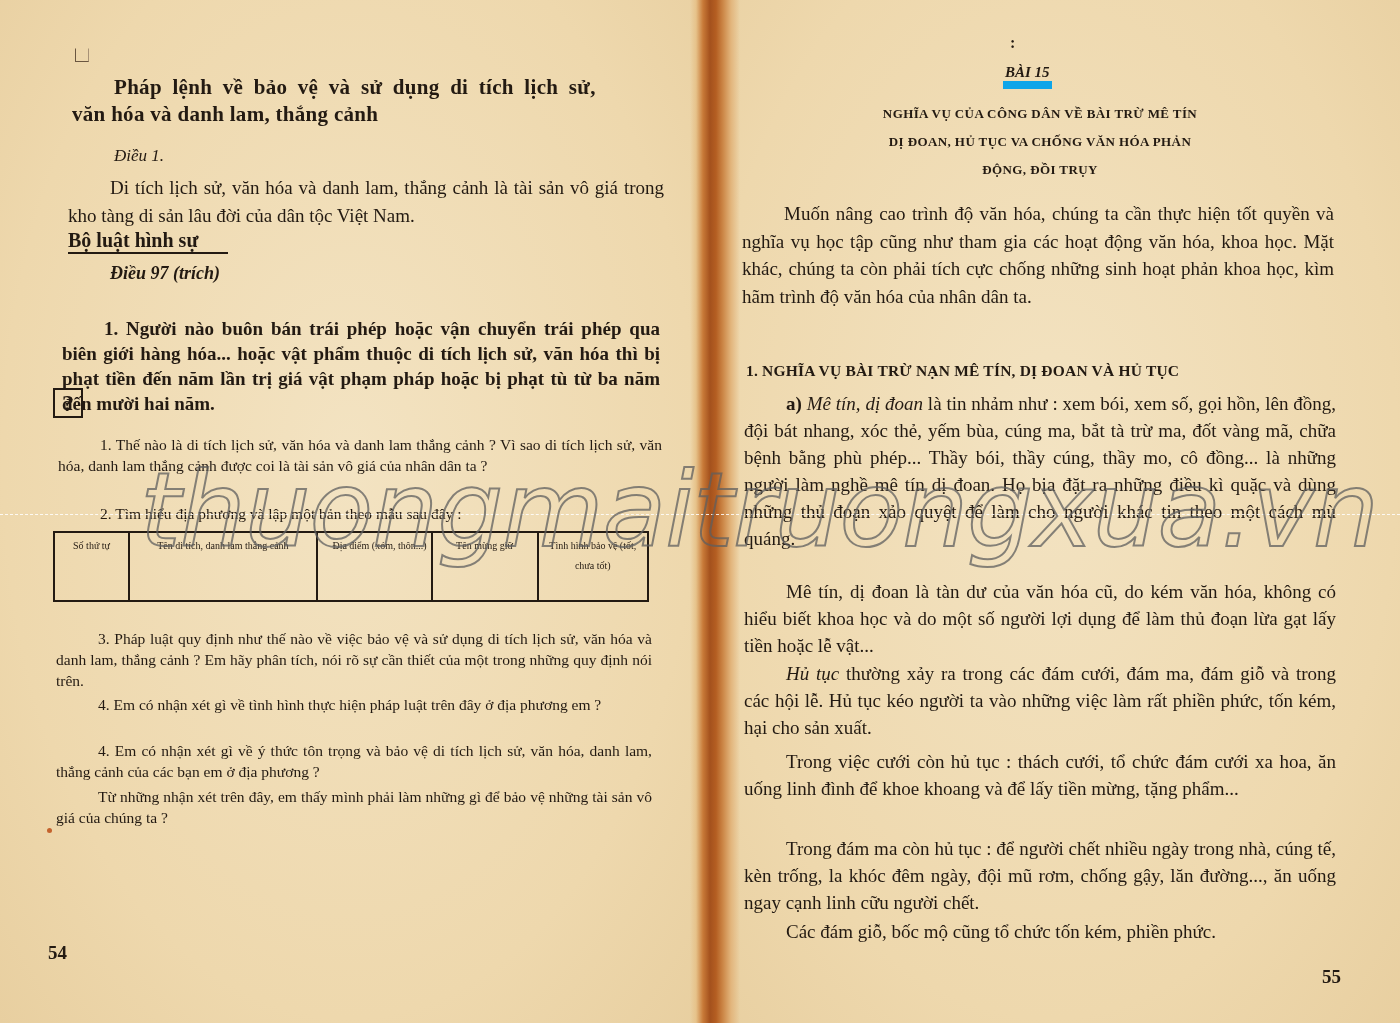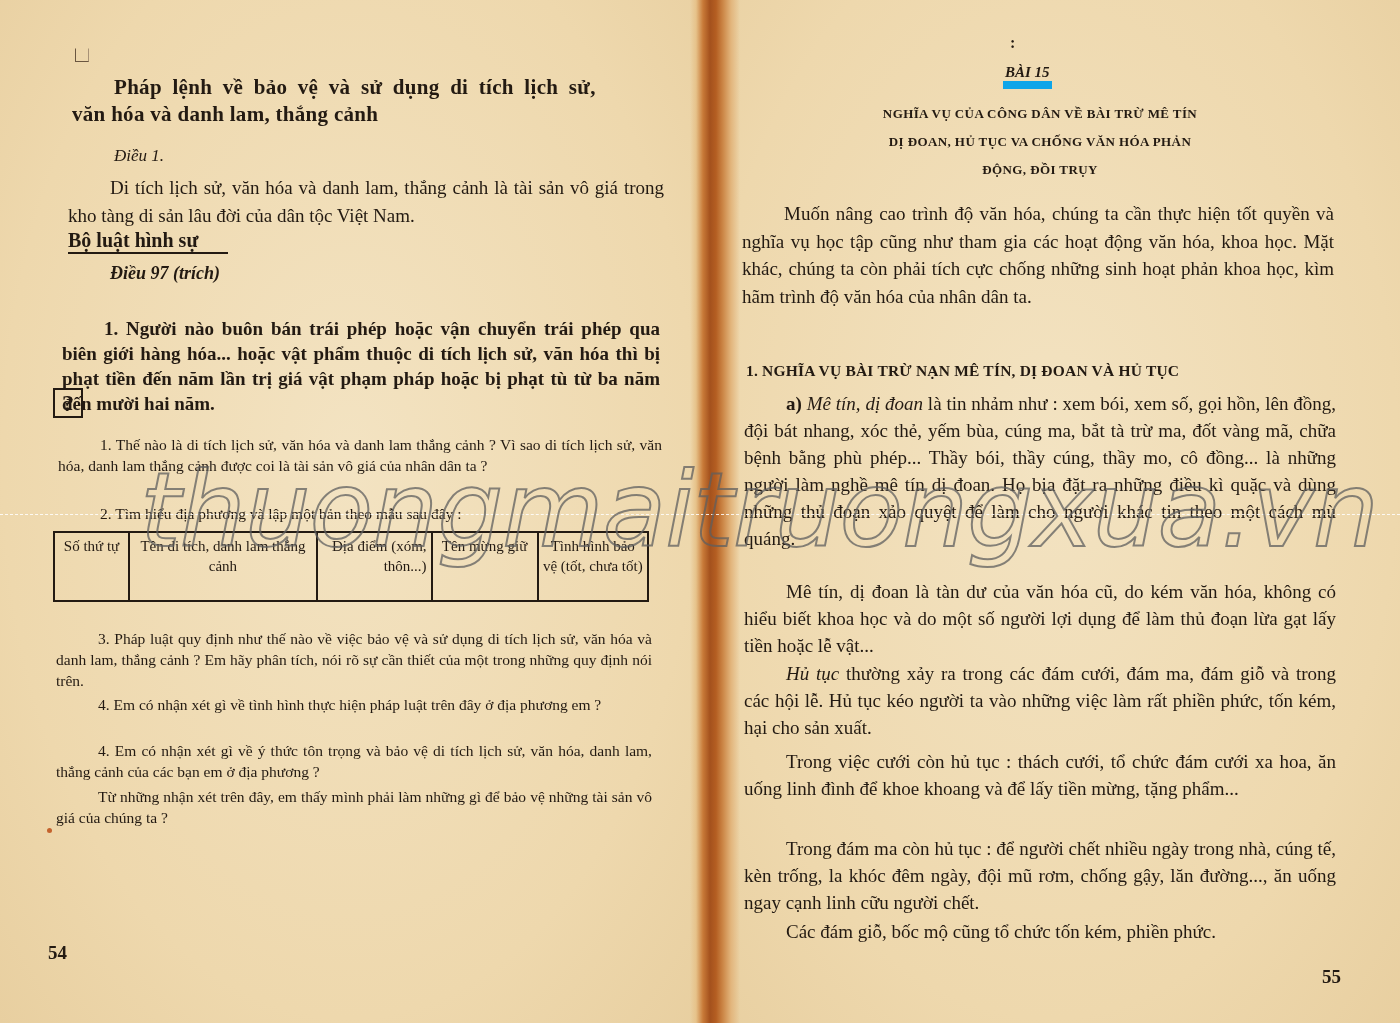--- a/index.html
+++ b/index.html
@@ -44,21 +44,21 @@
       border-bottom: 2px solid #231a12; padding-bottom: 0px; width: 160px;
     }
     .qmark {
       left: 53px; top: 388px; width: 30px; height: 30px;
       border: 2px solid #231a12; box-sizing: border-box;
       font-weight: bold; font-size: 24px; line-height: 26px; text-align: center;
     }
     .q { font-size: 15.5px; line-height: 21px; text-align: justify; }
     table.form-table {
       position: absolute; left: 53px; top: 531px; width: 596px;
-      border-collapse: collapse; font-size: 15px; line-height: 20px;
+      border-collapse: collapse; font-size: 10px; line-height: 20px;
     }
     table.form-table td {
       border: 2px solid #231a12; vertical-align: top; text-align: center;
       padding: 3px 4px 6px 4px; height: 58px;
     }
     .page-num { font-weight: bold; font-size: 19px; }
     .bai {
       left: 1003px; top: 64px; font-weight: bold; font-style: italic; font-size: 15px;
       border-bottom: 8px solid #0ea5e9; padding: 0 2px 0px 2px;
     }

